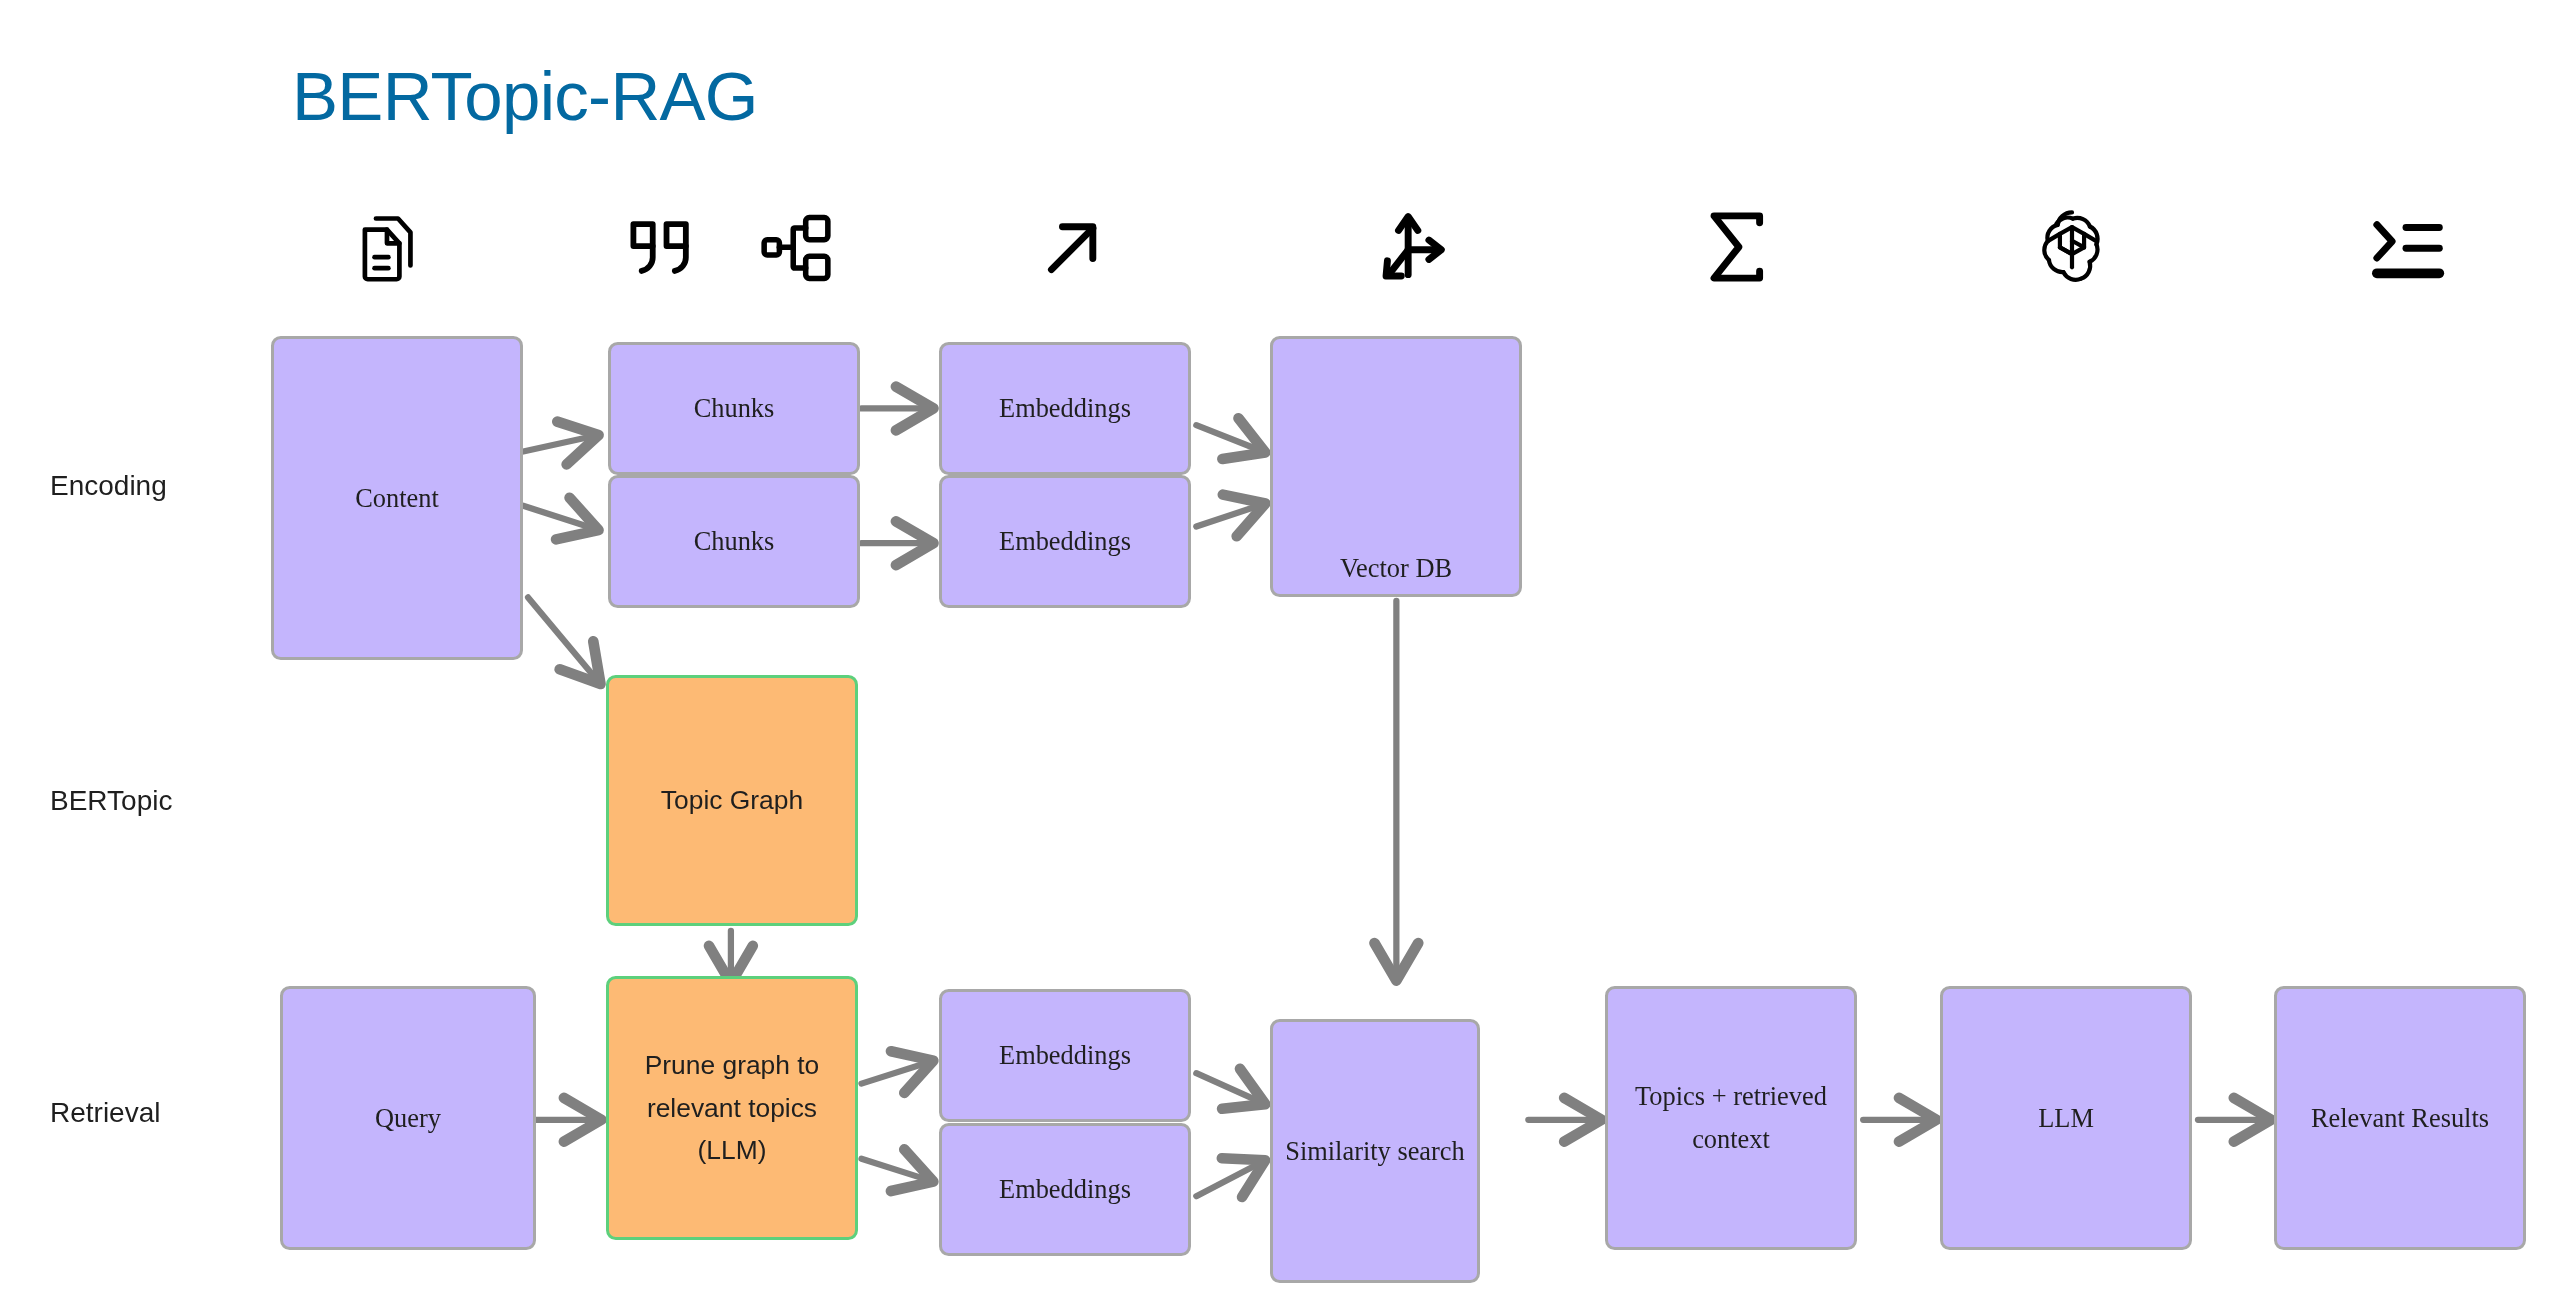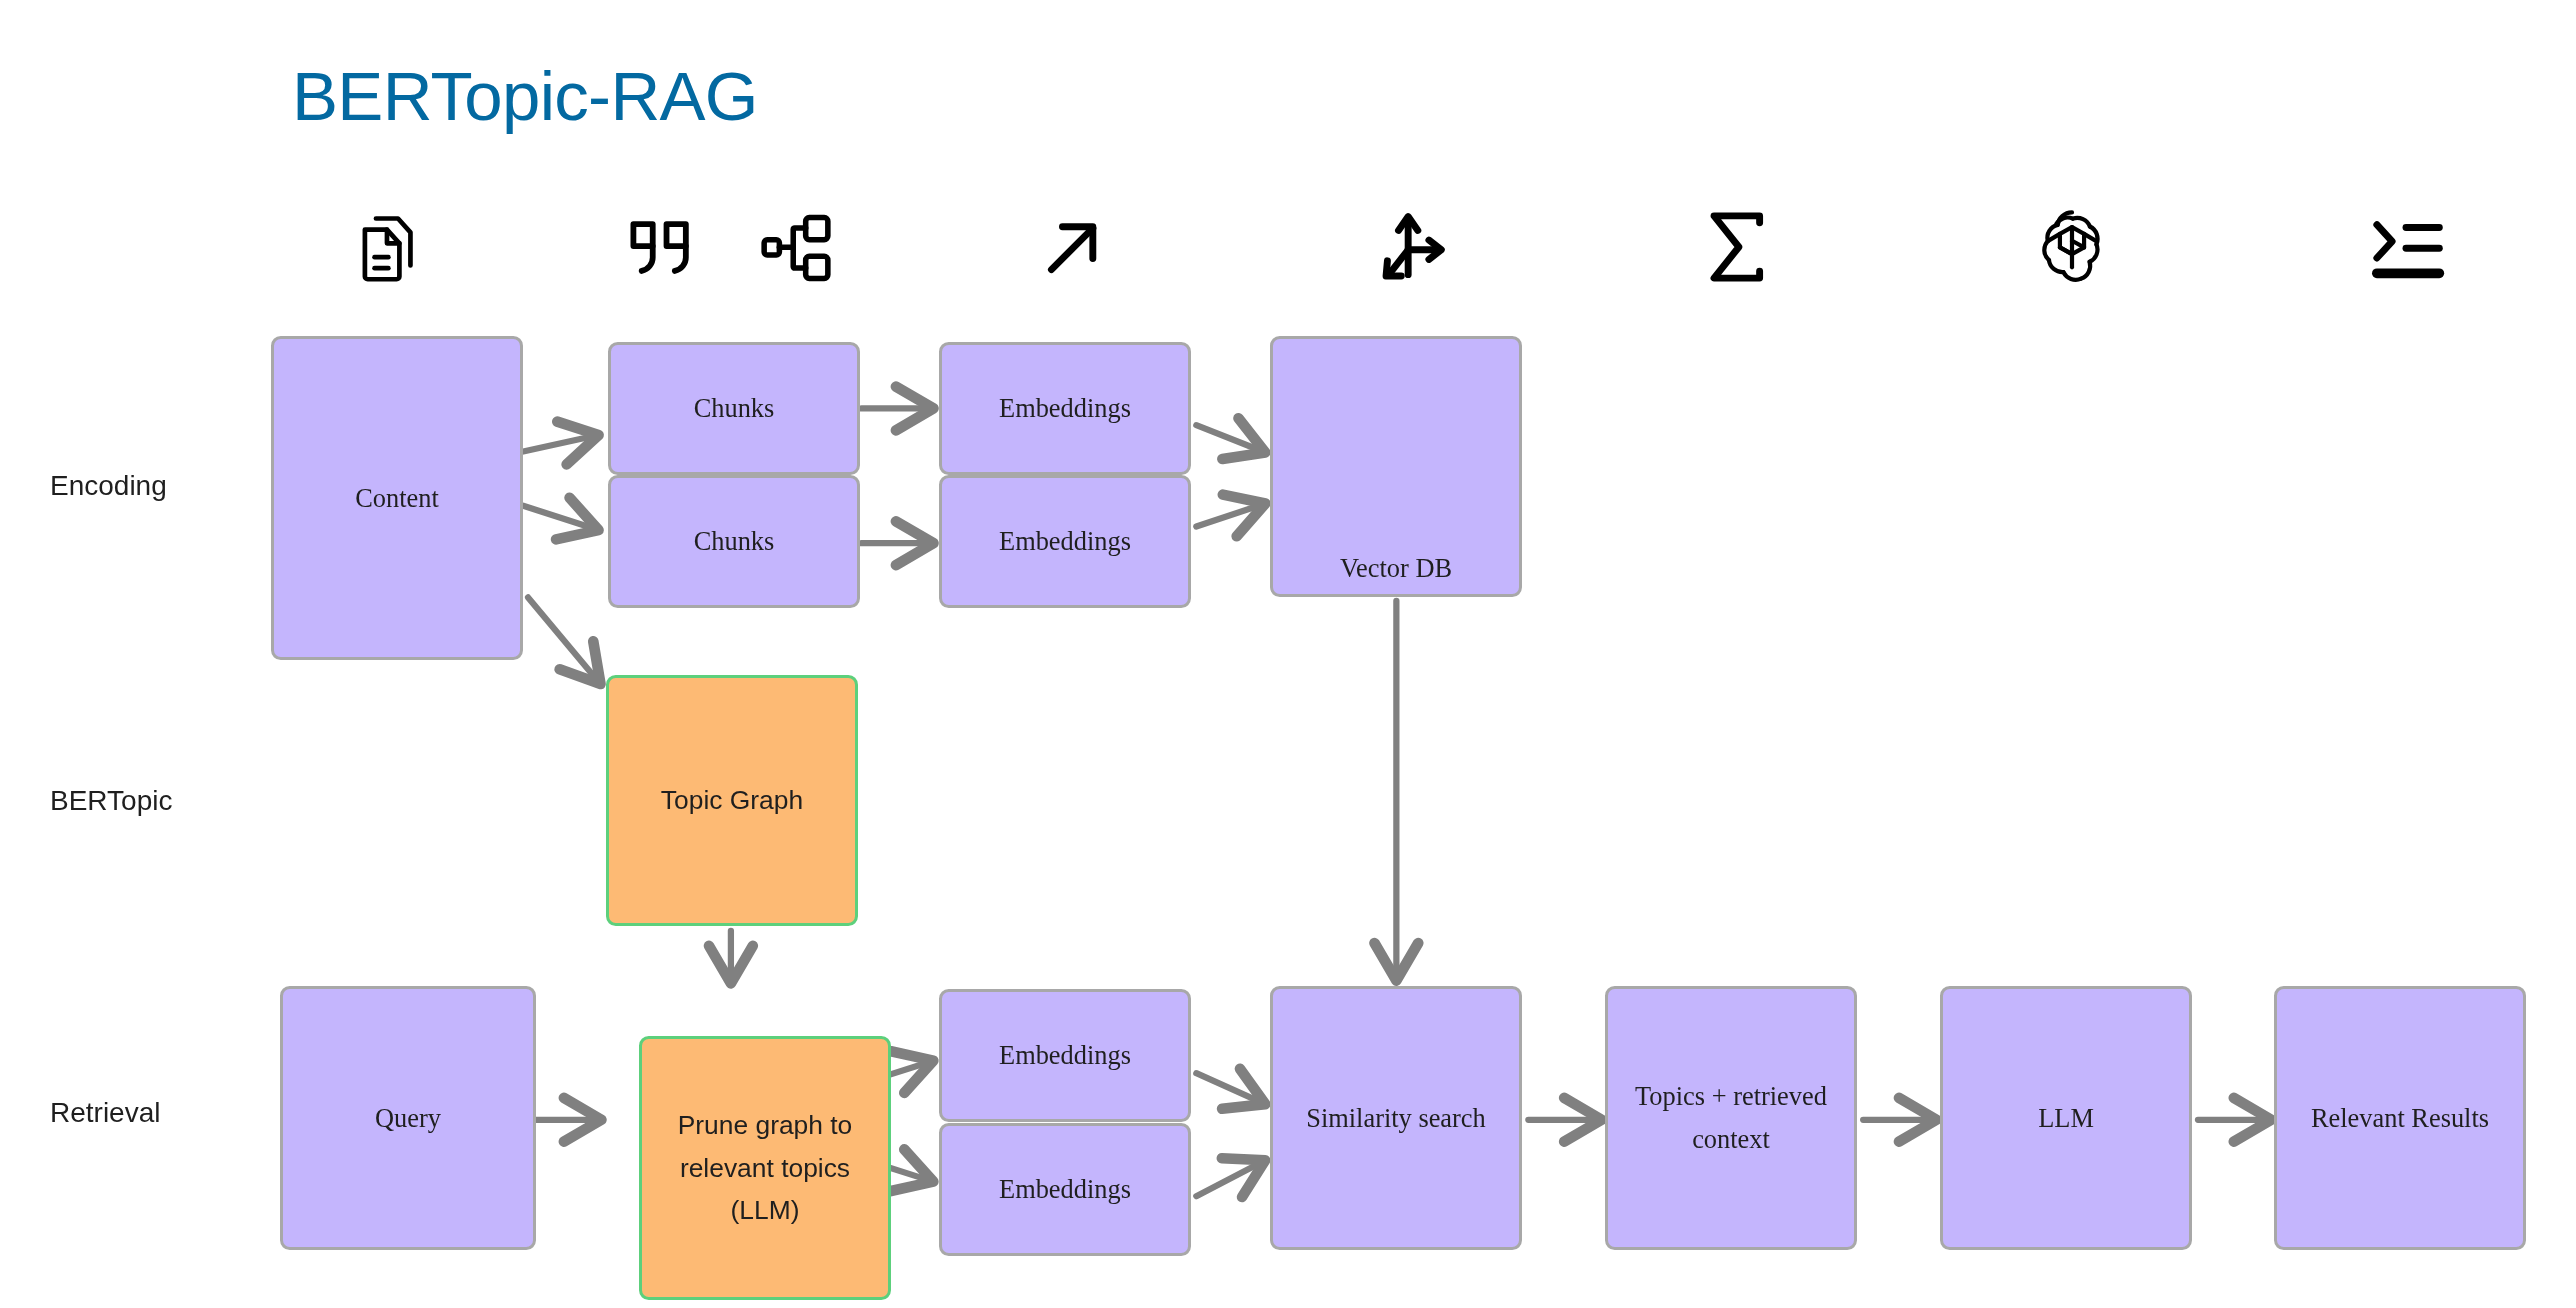--- a/index.html
+++ b/index.html
@@ -197,33 +197,33 @@
   </div>
 
   <div class="node green" style="left:606px;top:675px;width:252px;height:251px;">
     <span>Topic Graph</span>
   </div>
 
   <div class="node gray" style="left:280px;top:986px;width:256px;height:264px;">
     <span>Query</span>
   </div>
 
-  <div class="node green" style="left:606px;top:1036px;width:252px;height:264px;margin-left:33px;">
+  <div class="node green" style="left:606px;top:976px;width:252px;height:264px;">
     <span>Prune graph to relevant topics (LLM)</span>
   </div>
 
   <div class="node gray" style="left:939px;top:989px;width:252px;height:133px;">
     <span>Embeddings</span>
   </div>
 
   <div class="node gray" style="left:939px;top:1123px;width:252px;height:133px;">
     <span>Embeddings</span>
   </div>
 
-  <div class="node gray" style="left:1270px;top:986px;width:252px;height:264px;text-align:center;">
+  <div class="node gray" style="left:1270px;top:1019px;width:210px;height:264px;text-align:center;">
     <span>Similarity search</span>
   </div>
 
   <div class="node gray" style="left:1605px;top:986px;width:252px;height:264px;">
     <span>Topics + retrieved context</span>
   </div>
 
   <div class="node gray" style="left:1940px;top:986px;width:252px;height:264px;">
     <span>LLM</span>
   </div>

